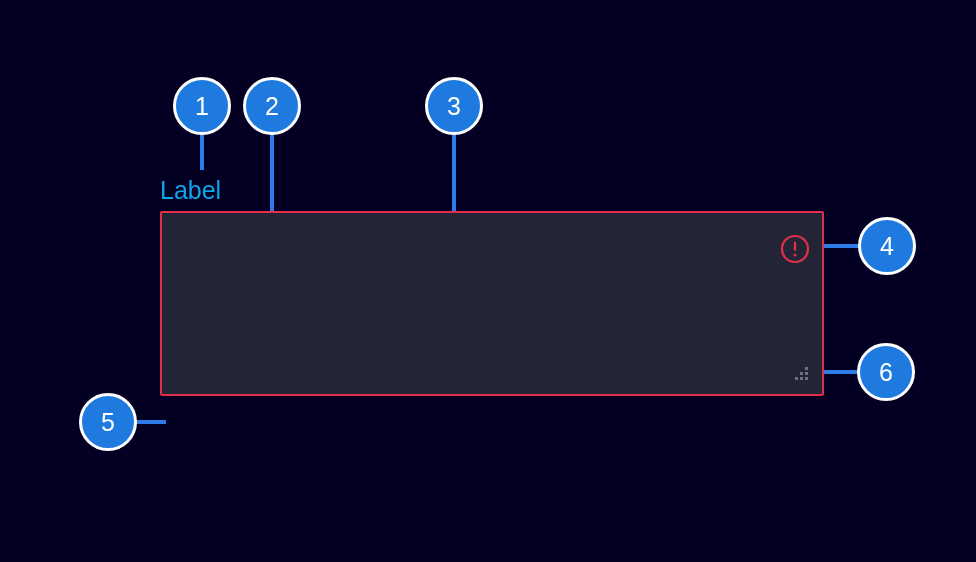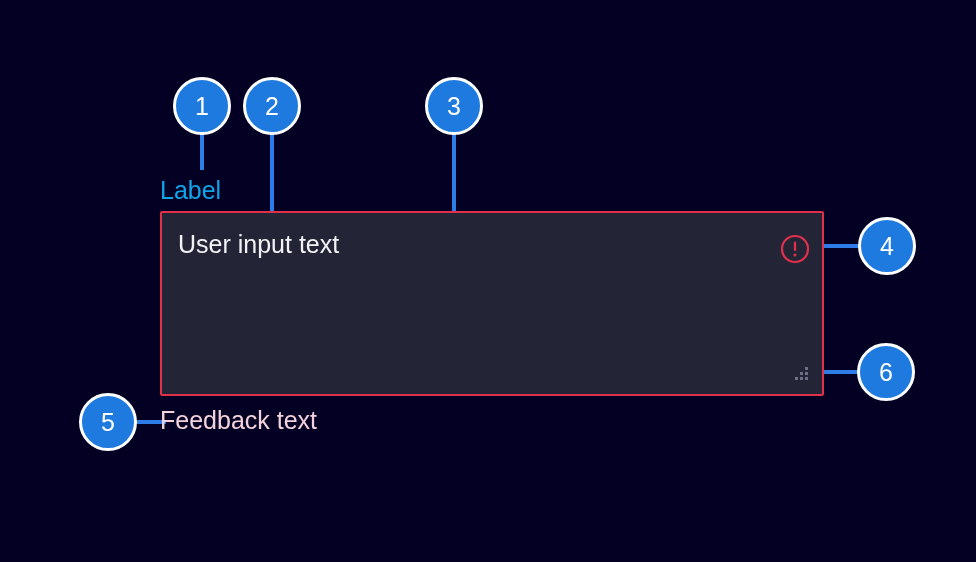--- a/index.html
+++ b/index.html
@@ -119,39 +119,37 @@
   <div class="conn conn-v" style="left:200px; top:130px; height:40px;"></div>
   <div class="conn conn-v" style="left:270px; top:130px; height:100px;"></div>
   <div class="conn conn-v" style="left:452px; top:130px; height:116px;"></div>
   <div class="conn conn-h" style="left:824px; top:244px; width:36px;"></div>
   <div class="conn conn-h" style="left:134px; top:420px; width:32px;"></div>
   <div class="conn conn-h" style="left:812px; top:370px; width:48px;"></div>
 
   <div class="field-label">Label</div>
 
   <div class="textarea-box">
-    <div class="textarea-value">User input text</div>
 
     <svg class="error-icon" viewBox="0 0 30 30">
       <circle cx="15" cy="15" r="13" fill="none" stroke="#e0304a" stroke-width="2.2"></circle>
       <rect x="13.85" y="7.6" width="2.3" height="9.4" rx="1.1" fill="#e0304a"></rect>
       <circle cx="15" cy="21.1" r="1.5" fill="#e0304a"></circle>
     </svg>
 
     <svg class="resize-handle" viewBox="0 0 16 16">
       <rect x="11" y="1" width="3" height="3" fill="#6e6e86"></rect>
       <rect x="6" y="6" width="3" height="3" fill="#6e6e86"></rect>
       <rect x="11" y="6" width="3" height="3" fill="#6e6e86"></rect>
       <rect x="1" y="11" width="3" height="3" fill="#6e6e86"></rect>
       <rect x="6" y="11" width="3" height="3" fill="#6e6e86"></rect>
       <rect x="11" y="11" width="3" height="3" fill="#6e6e86"></rect>
     </svg>
   </div>
 
-  <div class="feedback-text">Feedback text</div>
 
   <div class="badge" style="left:173px; top:77px;">1</div>
 
   <div class="badge" style="left:243px; top:77px;">2</div>
 
   <div class="badge" style="left:425px; top:77px;">3</div>
 
   <div class="badge" style="left:858px; top:217px;">4</div>
 
   <div class="badge" style="left:79px; top:393px;">5</div>

